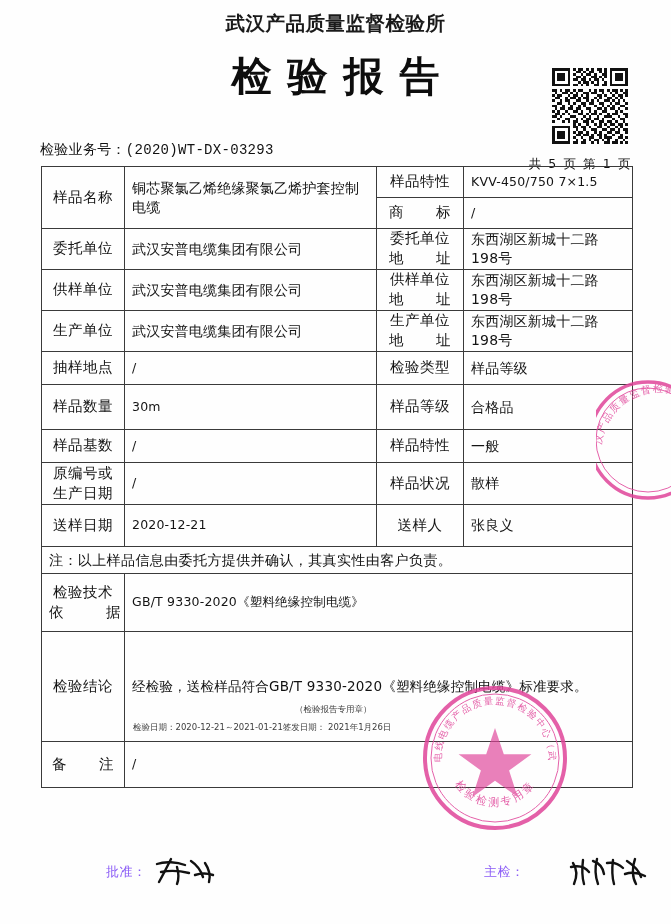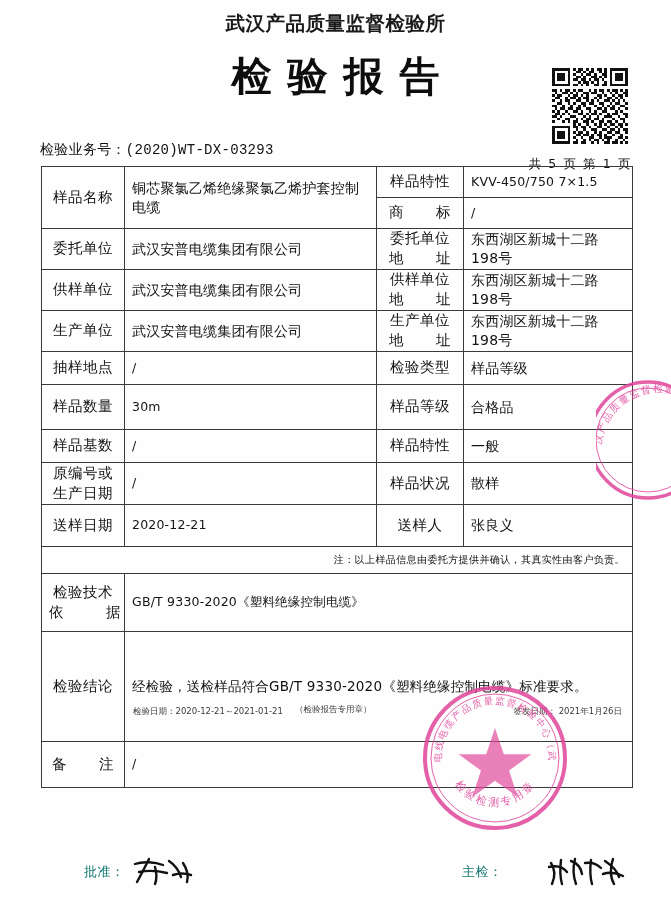--- a/index.html
+++ b/index.html
@@ -91,39 +91,38 @@
   
   .spread {
     display: inline-block;
     text-align: justify;
     text-align-last: justify;
     width: 62px;
   }
   .spread.w72 { width: 72px; }
 
   td.note {
-    font-size: 10px;
+    font-size: 14px;
     letter-spacing: .4px;
     padding: 4px 8px;
-    text-align: right;
-    font-family: Liberation Serif, serif;
+    text-align: left;
   }
 
   td.concl {
     position: relative;
     vertical-align: top;
     padding-top: 7px;
   }
   .concl-main {
     font-size: 13.5px; letter-spacing: .2px; line-height: 1.5;
   }
   .concl-dates {
-    position: absolute; left: 8px; right: 10px; bottom: 24px;
+    position: absolute; left: 8px; right: 10px; bottom: 8px;
     font-size: 8.5px; color: #3b3b3b;
-    display: flex; justify-content: space-between;
+    display: flex; justify-content: flex-start;
   }
   .stamp-caption {
     position: absolute; left: 0; right: 8px; bottom: 26px;
     font-size: 8.5px; color: #3b3b3b;
     padding-left: 170px;
   }
 
   
   .stamp {
     position: absolute;
@@ -147,22 +146,23 @@
   .sigrow {
     position: absolute; left: 41px; top: 855px;
     width: 591px; height: 50px;
   }
   .sigitem {
     position: absolute; top: 0;
     display: flex; align-items: flex-start;
     white-space: nowrap;
   }
   .siglabel {
-    font-size: 13px; letter-spacing: .5px; color: #0f766e;
+    font-size: 13px; letter-spacing: .5px; color: #8b5cf6;
     padding-top: 8px;
+    margin-left: 22px;
   }
   .sigink {
     margin-left: 4px;
     width: 78px; height: 34px;
   }
   .sigink svg { display: block; width: 100%; height: 100%; }
   .sig-a { left: 43px; }
   .sig-b { left: 237px; }
   .sig-c { left: 421px; gap: 40px; }
 </style>

